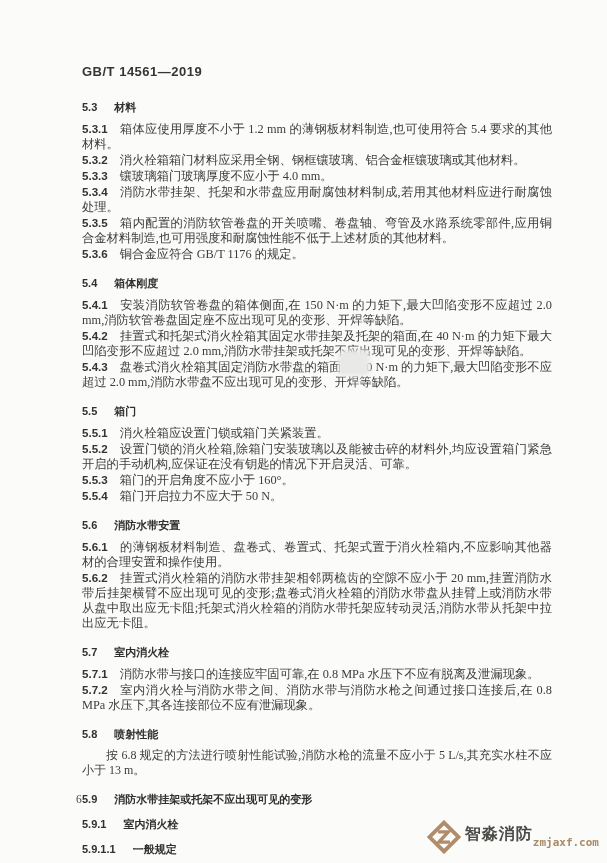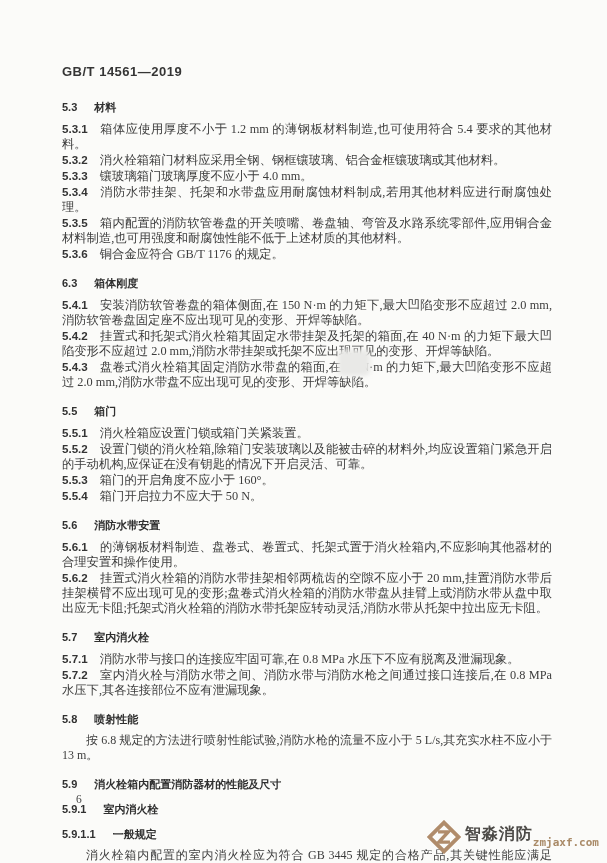--- a/index.html
+++ b/index.html
@@ -10,20 +10,21 @@
   }
   .page {
     position: relative;
     width: 607px;
     height: 863px;
     margin: 0 auto;
     background: #fbfbf9;
     color: #3a3a3a;
     overflow: hidden;
     box-sizing: border-box;
+    padding-left: 20px;
   }
   .content {
     position: relative;
     padding: 0 55px 0 62px;
   }
   .doc-code {
     padding-top: 64px;
     font-family: "Liberation Sans", "DejaVu Sans", sans-serif;
     font-weight: bold;
     font-size: 13px;
@@ -131,21 +132,21 @@
       <span class="c-num">5.3.4</span><span class="c-text">消防水带挂架、托架和水带盘应用耐腐蚀材料制成,若用其他材料应进行耐腐蚀处理。</span>
     </p>
     <p class="clause">
       <span class="c-num">5.3.5</span><span class="c-text">箱内配置的消防软管卷盘的开关喷嘴、卷盘轴、弯管及水路系统零部件,应用铜合金材料制造,也可用强度和耐腐蚀性能不低于上述材质的其他材料。</span>
     </p>
     <p class="clause">
       <span class="c-num">5.3.6</span><span class="c-text">铜合金应符合 GB/T 1176 的规定。</span>
     </p>
 
     <h2 class="sec-h">
-      <span class="h-num">6.3</span>
+      <span class="h-num">5.4</span>
       <span class="h-title">箱体刚度</span>
     </h2>
     <p class="clause">
       <span class="c-num">5.4.1</span><span class="c-text">安装消防软管卷盘的箱体侧面,在 150 N·m 的力矩下,最大凹陷变形不应超过 2.0 mm,消防软管卷盘固定座不应出现可见的变形、开焊等缺陷。</span>
     </p>
     <p class="clause">
       <span class="c-num">5.4.2</span><span class="c-text">挂置式和托架式消火栓箱其固定水带挂架及托架的箱面,在 40 N·m 的力矩下最大凹陷变形不应超过 2.0 mm,消防水带挂架或托架不应出现可见的变形、开焊等缺陷。</span>
     </p>
     <p class="clause">
       <span class="c-num">5.4.3</span><span class="c-text">盘卷式消火栓箱其固定消防水带盘的箱面,在 20 N·m 的力矩下,最大凹陷变形不应超过 2.0 mm,消防水带盘不应出现可见的变形、开焊等缺陷。</span>
@@ -191,21 +192,21 @@
     </p>
 
     <h2 class="sec-h">
       <span class="h-num">5.8</span>
       <span class="h-title">喷射性能</span>
     </h2>
     <p class="para">按 6.8 规定的方法进行喷射性能试验,消防水枪的流量不应小于 5 L/s,其充实水柱不应小于 13 m。</p>
 
     <h2 class="sec-h">
       <span class="h-num">5.9</span>
-      <span class="h-title">消火栓箱内配置消防器材的性能及尺寸</span>
+      <span class="h-title">消防水带挂架或托架不应出现可见的变形</span>
     </h2>
     <h2 class="sec-h sub">
       <span class="h-num">5.9.1</span>
       <span class="h-title">室内消火栓</span>
     </h2>
     <h2 class="sec-h sub">
       <span class="h-num">5.9.1.1</span>
       <span class="h-title">一般规定</span>
     </h2>
     <p class="para">消火栓箱内配置的室内消火栓应为符合 GB 3445 规定的合格产品,其关键性能应满足 5.9.1.2、</p>

